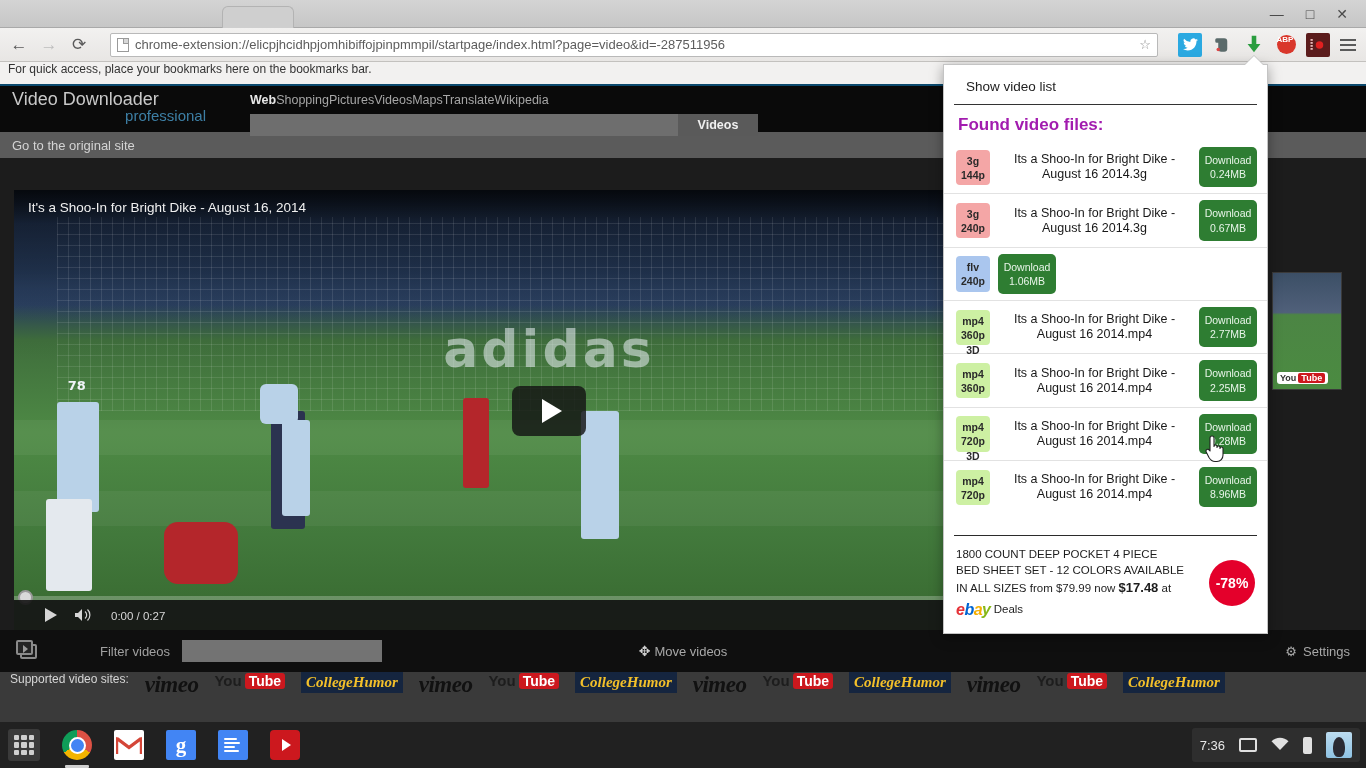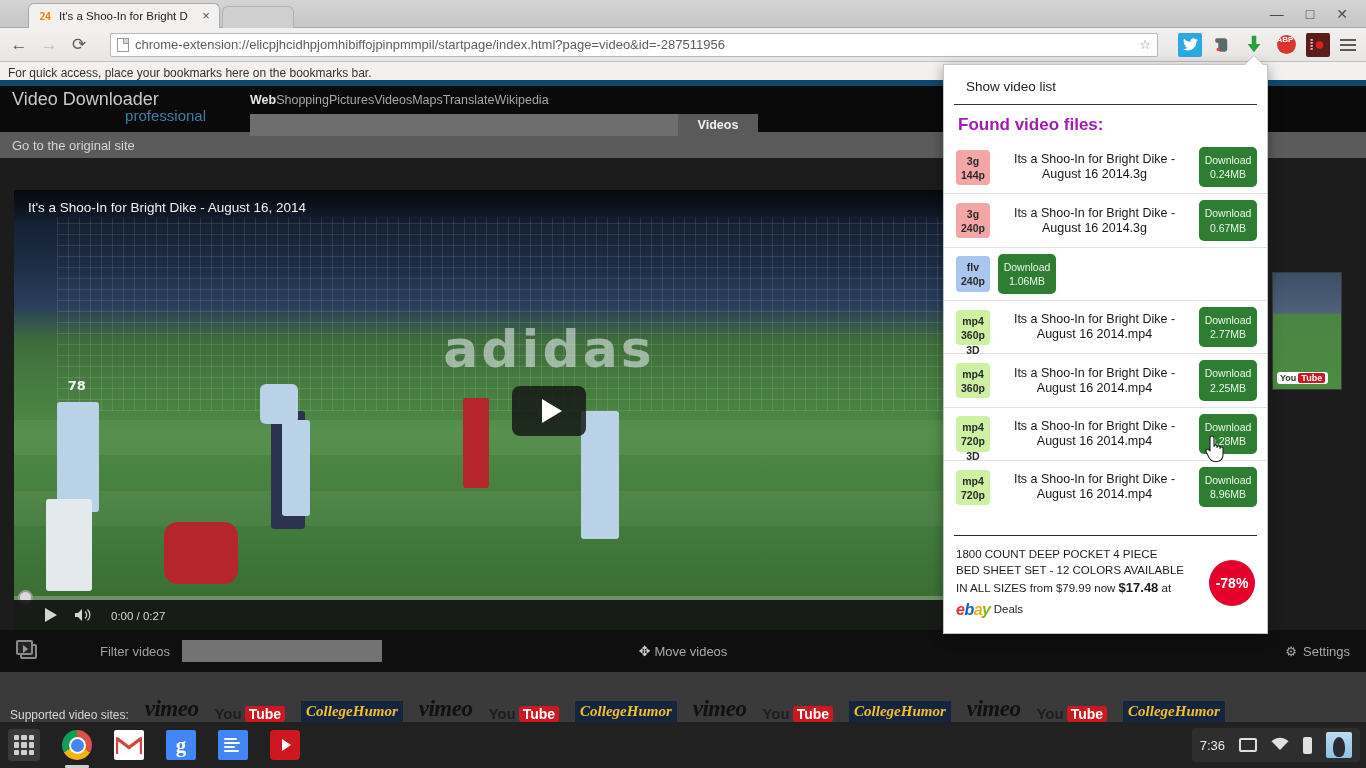--- a/index.html
+++ b/index.html
@@ -93,22 +93,22 @@
   }
   .ext-rec { background: #5b1c1c; }
   .chrome-menu {
     width: 20px; display: flex; flex-direction: column; gap: 3px;
     cursor: pointer; padding: 0 2px;
   }
   .chrome-menu span { display: block; height: 2px; background: #5a5a5a; }
 
   .bookmarks-bar {
     position: absolute; top: 62px; left: 0; width: 1366px; height: 24px;
-    background: #f2f1f0; border-bottom: 6px solid #0c4a6e;
-    display: flex; align-items: flex-end; padding-left: 8px;
+    background: #f2f1f0; border-bottom: 2px solid #0c4a6e;
+    display: flex; align-items: flex-start; padding-left: 8px;
     font-size: 12px; color: #333;
   }
 
   
   .page {
     position: absolute; top: 86px; left: 0; width: 1366px; height: 636px;
     background: #1c1c1c; overflow: hidden;
   }
   .vd-header {
     height: 46px; background: #0a0a0a; position: relative;
@@ -259,21 +259,21 @@
     font-size: 13px; color: #a8a8a8; cursor: pointer;
   }
   .move-icon { font-size: 14px; color: #cfcfcf; }
   .settings-btn {
     position: absolute; right: 16px; display: flex; align-items: center;
     gap: 6px; font-size: 13px; color: #a8a8a8; cursor: pointer;
   }
 
   .sites-strip {
     position: absolute; left: 0; bottom: 0; width: 1366px; height: 50px;
-    background: #3a3a3a; display: flex; align-items: flex-end;
+    background: #3a3a3a; display: flex; align-items: flex-start;
     padding-left: 10px; gap: 16px; overflow: hidden;
   }
   .sites-label { font-size: 12px; color: #d6d6d6; white-space: nowrap; }
   .logo-vimeo {
     font-family: "Liberation Serif", serif; font-style: italic;
     font-weight: bold; font-size: 23px; color: #111;
     letter-spacing: -0.5px;
   }
   .logo-yt { display: flex; align-items: center; gap: 3px; }
   .logo-yt .you { font-size: 15px; font-weight: bold; color: #1d1d1d; }
@@ -430,25 +430,20 @@
     content: ""; position: absolute; left: 7px; top: 5px; width: 12px;
     height: 20px; border-radius: 50% 50% 40% 40%; background: #2a2a33;
   }
 </style>
 </head>
 <body>
 
 <div id="root">
 
   <div class="chrome-tabstrip">
-    <div class="tab">
-      <span class="tab-favicon">24</span>
-      <span class="tab-title">It's a Shoo-In for Bright D</span>
-      <span class="tab-close">×</span>
-    </div>
     <div class="tab-ghost"></div>
     <div class="win-ctrls">
       <span class="win-btn">—</span>
       <span class="win-btn">□</span>
       <span class="win-btn">✕</span>
     </div>
   </div>
 
   <div class="chrome-toolbar">
     <span class="nav-btn">←</span>

